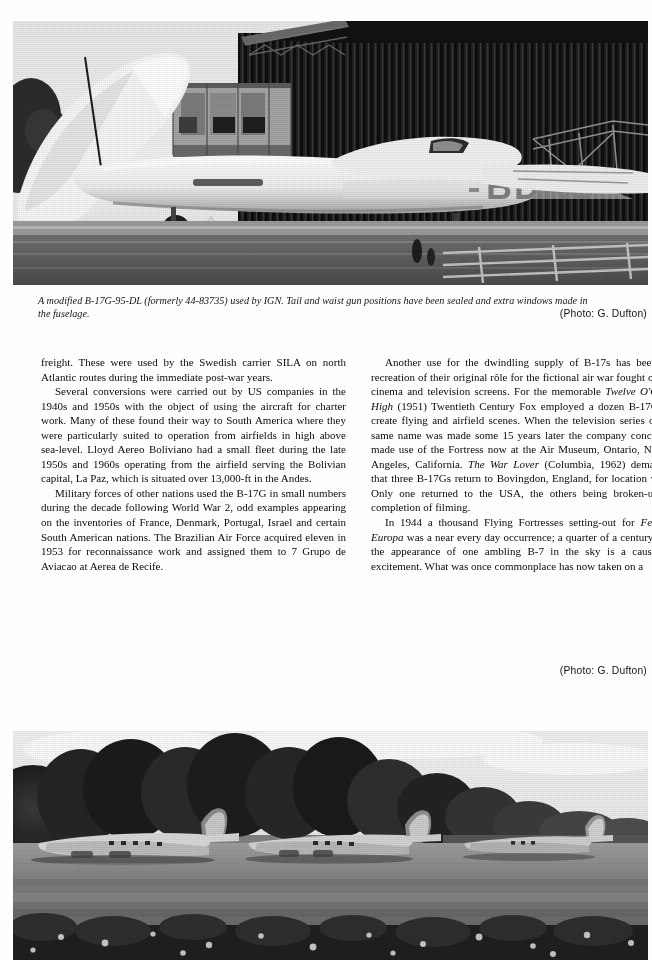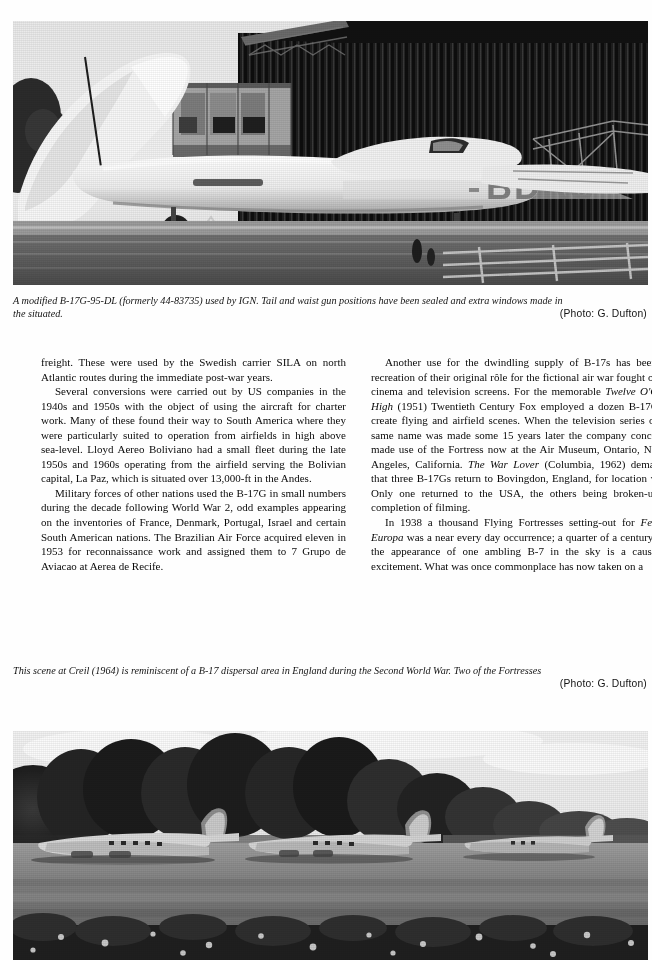--- a/index.html
+++ b/index.html
@@ -67,21 +67,21 @@
     font-family: "Liberation Serif", serif;
     font-style: italic;
     font-size: 10.2px;
     line-height: 12.5px;
     color: #131313;
     text-align: justify;
   }
   #caption-top   { top: 295px; }
   #caption-bottom{ top: 665px; }
 
-  .caption-text { display: inline; }
+  .caption-text { display: inline; margin-left: 25px; }
 
   .photo-credit {
     font-family: "Liberation Sans", sans-serif;
     font-style: normal;
     font-size: 10.3px;
     letter-spacing: .2px;
     float: right;
     margin-left: 22px;
   }
   .caption-line2 {
@@ -295,47 +295,46 @@
       <ellipse cx="404" cy="230" rx="5" ry="12" fill="#1d1d1d"></ellipse>
       <ellipse cx="418" cy="236" rx="4" ry="9" fill="#222"></ellipse>
     </svg>
     <div class="grain"></div>
   </div>
 
   <div class="caption-block" id="caption-top">
     <span class="caption-text">A modified B-17G-95-DL (formerly 44-83735) used by IGN. Tail and waist gun positions have been sealed and extra windows made in</span>
     <span class="caption-line2">
       <span class="photo-credit">(Photo: G. Dufton)</span>
-      <span class="caption-text">the situated.</span>
+      <span class="caption-text">the fuselage.</span>
     </span>
   </div>
 
   <div id="body-columns">
 
     <div class="column" id="column-left">
       <p>
         <span>freight. These were used by the Swedish carrier SILA on north Atlantic routes during the immediate post-war years.</span>
       </p>
       <p>
         <span>Several conversions were carried out by US companies in the 1940s and 1950s with the object of using the aircraft for charter work. Many of these found their way to South America where they were particularly suited to operation from airfields in high above sea-level. Lloyd Aereo Boliviano had a small fleet during the late 1950s and 1960s operating from the airfield serving the Bolivian capital, La Paz, which is situated over 13,000-ft in the Andes.</span>
       </p>
       <p>
         <span>Military forces of other nations used the B-17G in small numbers during the decade following World War 2, odd examples appearing on the inventories of France, Denmark, Portugal, Israel and certain South American nations. The Brazilian Air Force acquired eleven in 1953 for reconnaissance work and assigned them to 7 Grupo de Aviacao at Aerea de Recife.</span>
       </p>
     </div>
 
     <div class="column" id="column-right">
       <p class="indent-first"><span>Another use for the dwindling supply of B-17s has been the recreation of their original rôle for the fictional air war fought out on cinema and television screens. For the memorable </span><em>Twelve O'Clock High</em><span> (1951) Twentieth Century Fox employed a dozen B-17Gs to create flying and airfield scenes. When the television series of the same name was made some 15 years later the company concerned made use of the Fortress now at the Air Museum, Ontario, Nr Los Angeles, California. </span><em>The War Lover</em><span> (Columbia, 1962) demanded that three B-17Gs return to Bovingdon, England, for location work. Only one returned to the USA, the others being broken-up on completion of filming.</span></p>
-      <p><span>In 1938 a thousand Flying Fortresses setting-out for </span><em>Festung Europa</em><span> was a near every day occurrence; a quarter of a century later the appearance of one ambling B-7 in the sky is a cause for excitement. What was once commonplace has now taken on a</span></p>
+      <p><span>In 1944 a thousand Flying Fortresses setting-out for </span><em>Festung Europa</em><span> was a near every day occurrence; a quarter of a century later the appearance of one ambling B-7 in the sky is a cause for excitement. What was once commonplace has now taken on a</span></p>
     </div>
 
   </div>
 
   <div class="caption-block" id="caption-bottom">
-    <span class="caption-text">This scene at Creil (1964) is reminiscent of a B-17 dispersal area in England during the Second World War. Two of the Fortresses</span>
     <span class="caption-line2">
       <span class="photo-credit">(Photo: G. Dufton)</span>
     </span>
   </div>
 
   <div class="photo" id="photo-bottom">
     <svg viewBox="0 0 635 229" preserveAspectRatio="none">
       <defs>
         <linearGradient id="skyGrad2" x1="0" y1="0" x2="0" y2="1">
           <stop offset="0%" stop-color="#f2f2f2"></stop>

